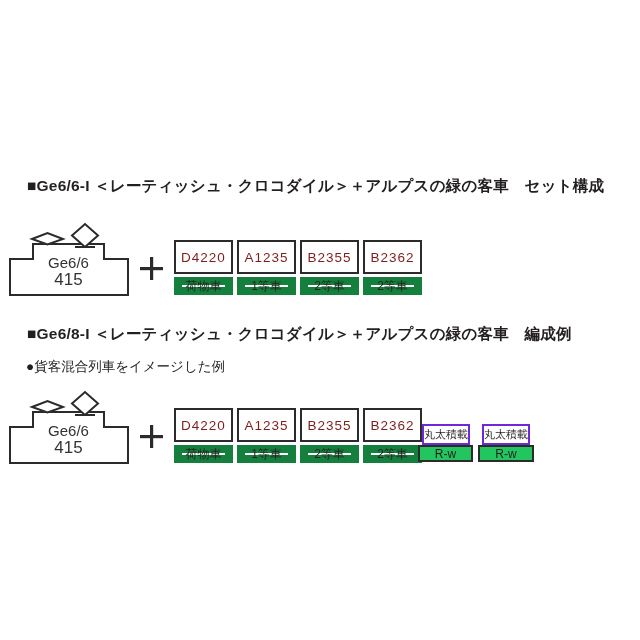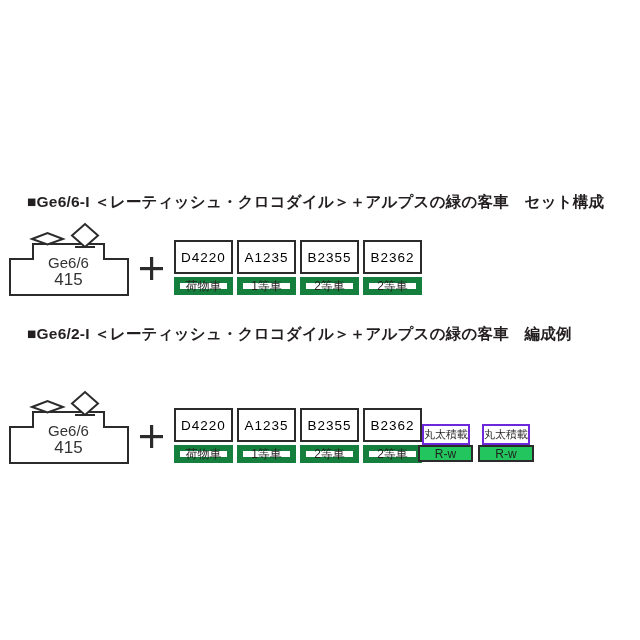--- a/index.html
+++ b/index.html
@@ -17,24 +17,24 @@
   }
   .loco { position:absolute; width:125px; height:75px; }
   .plus {
     position:absolute; width:30px; height:38px; display:flex;
     align-items:center; justify-content:center;
   }
   .car { position:absolute; width:59px; }
   .car .num {
     height:34px; border:2px solid #2b2b2b; background:#fff;
     display:flex; align-items:center; justify-content:center;
-    font-size:13.5px; letter-spacing:1px; color:#000000;
+    font-size:13.5px; letter-spacing:1px; color:#7f1d1d;
   }
   .car .type {
-    height:18px; margin-top:3px; border:6px solid #15803d; background:#fff;
+    height:18px; margin-top:3px; border:8px solid #15803d; background:#fff;
     display:flex; align-items:center; justify-content:center;
     font-size:12px; color:#231f20;
   }
   .load-box {
     position:absolute; border:2px solid #6d28d9; background:#fff;
     display:flex; align-items:center; justify-content:center;
     font-size:11px; color:#231f20; white-space:nowrap;
   }
   .code-box {
     position:absolute; border:2px solid #2b2b2b; background:#22c55e;
@@ -43,21 +43,21 @@
   }
   svg text {
     font-family:"Liberation Sans", sans-serif; fill:#333333;
   }
 </style>
 </head>
 <body>
 
 <div class="canvas">
 
-  <div class="heading" style="left:27px; top:192px;">■Ge6/6-I ＜レーティッシュ・クロコダイル＞＋アルプスの緑の客車　セット構成</div>
+  <div class="heading" style="left:27px; top:176px;">■Ge6/6-I ＜レーティッシュ・クロコダイル＞＋アルプスの緑の客車　セット構成</div>
 
   <svg class="loco" style="left:8px; top:222px;" viewBox="0 0 125 75">
     <g stroke="#2b2b2b" stroke-width="2" fill="#ffffff">
       <polygon points="2,37 25,37 25,22 96,22 96,37 120,37 120,73 2,73"></polygon>
       <polygon points="24,17 39.5,11 55,17 39.5,22.5"></polygon>
       <polygon points="64,13.5 77,2 90,13.5 77,25"></polygon>
       <line x1="67" y1="25" x2="87" y2="25"></line>
     </g>
     <text x="60.5" y="46" text-anchor="middle" font-size="15">Ge6/6</text>
     <text x="60.5" y="63" text-anchor="middle" font-size="17">415</text>
@@ -80,22 +80,23 @@
   </div>
   <div class="car" style="left:300px; top:240px;">
     <div class="num">B2355</div>
     <div class="type">2等車</div>
   </div>
   <div class="car" style="left:363px; top:240px;">
     <div class="num">B2362</div>
     <div class="type">2等車</div>
   </div>
 
-  <div class="heading" style="left:27px; top:324px;">■Ge6/2-I ＜レーティッシュ・クロコダイル＞＋アルプスの緑の客車　編成例</div>
+  <div class="heading" style="left:27px; top:324px;">■Ge6/8-I ＜レーティッシュ・クロコダイル＞＋アルプスの緑の客車　編成例</div>
 
+  <div class="note" style="left:26px; top:358px;">●貨客混合列車をイメージした例</div>
 
   <svg class="loco" style="left:8px; top:390px;" viewBox="0 0 125 75">
     <g stroke="#2b2b2b" stroke-width="2" fill="#ffffff">
       <polygon points="2,37 25,37 25,22 96,22 96,37 120,37 120,73 2,73"></polygon>
       <polygon points="24,17 39.5,11 55,17 39.5,22.5"></polygon>
       <polygon points="64,13.5 77,2 90,13.5 77,25"></polygon>
       <line x1="67" y1="25" x2="87" y2="25"></line>
     </g>
     <text x="60.5" y="46" text-anchor="middle" font-size="15">Ge6/6</text>
     <text x="60.5" y="63" text-anchor="middle" font-size="17">415</text>

